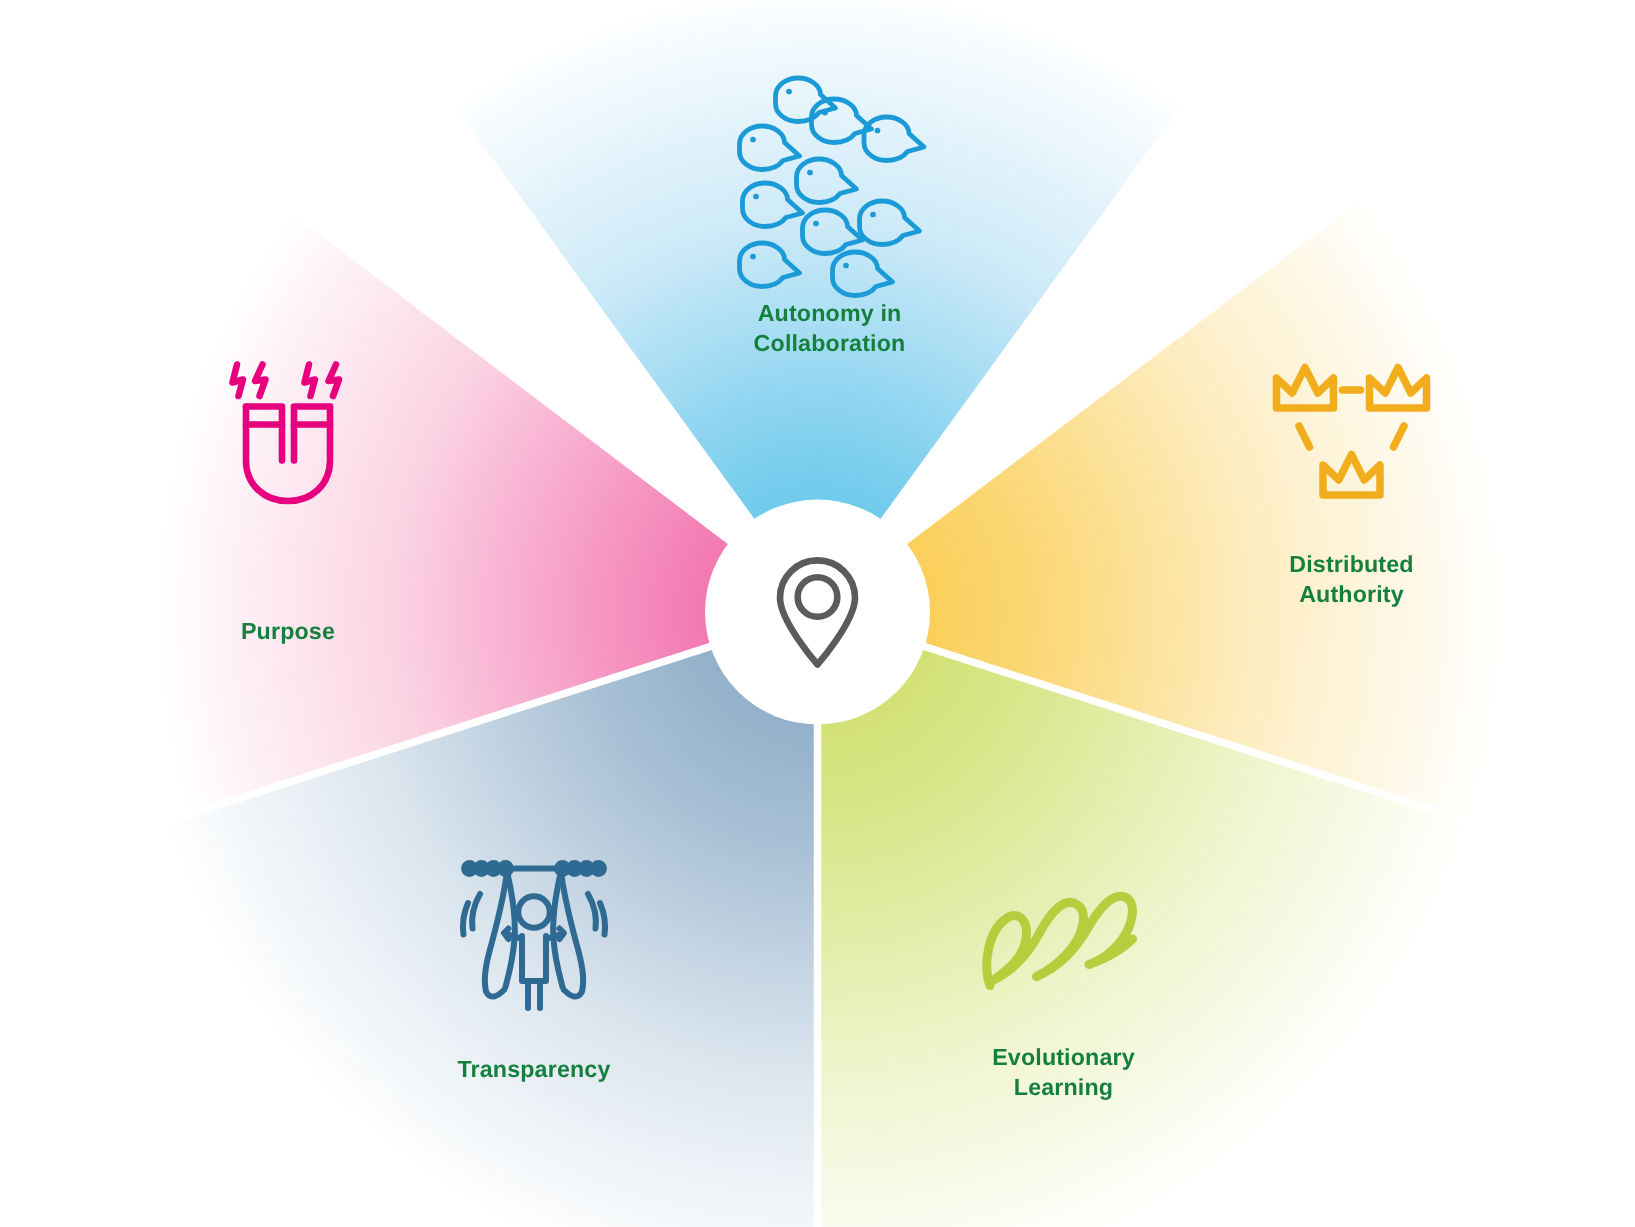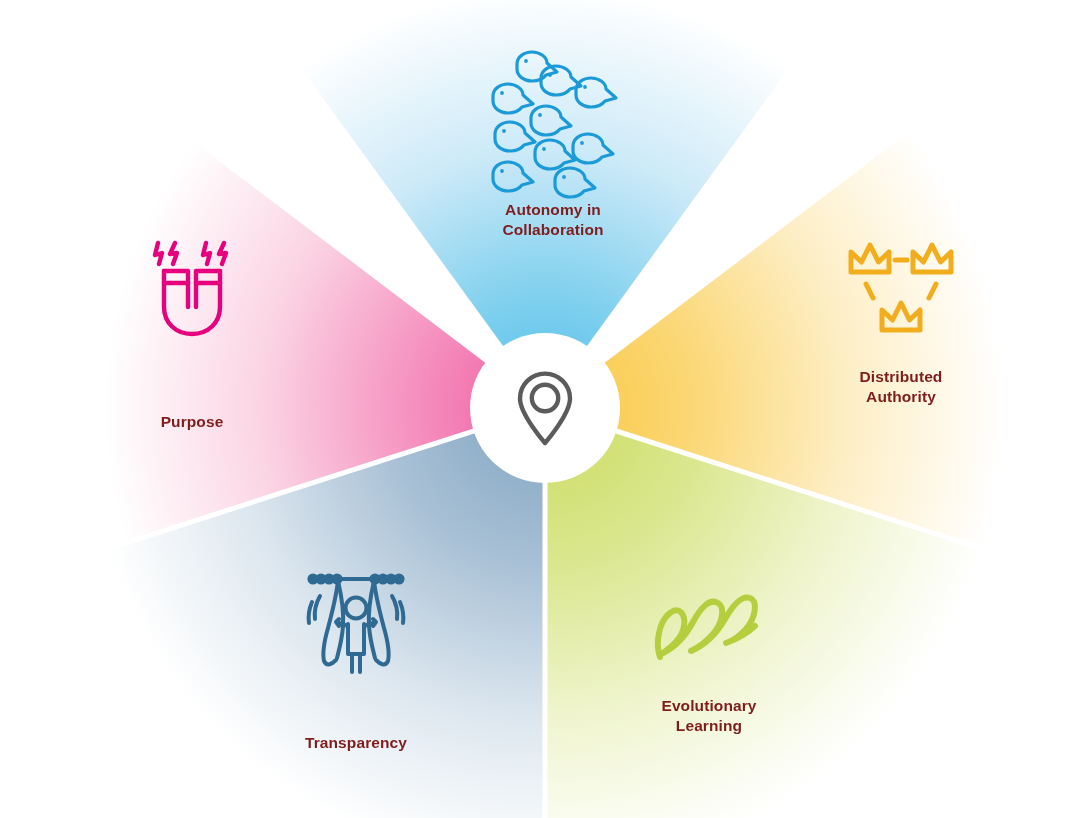--- a/index.html
+++ b/index.html
@@ -12,21 +12,21 @@
   #wheel-root{position:absolute;inset:0;width:1090px;height:818px;}
   svg.wheel-svg{position:absolute;left:0;top:0;width:1090px;height:818px;display:block;}
 
   .seg-label{
     position:absolute;
     text-align:center;
     font-weight:700;
     font-size:15.5px;
     line-height:1.28;
     letter-spacing:0.1px;
-    color:#7f1d1d;
+    color:#15803d;
     white-space:pre-line;
     transform:translate(-50%,0);
     font-stretch:condensed;
   }
   .icon-box{position:absolute;transform:translate(-50%,-50%);}
   .icon-box svg{display:block;overflow:visible;}
 </style>
 </head>
 <body>
 
@@ -224,21 +224,21 @@
         <path d="M66 58 L75 55"></path>
 
         <path d="M41 51 L38 54 L41 58"></path>
         <path d="M75 51 L78 54 L75 58"></path>
 
         <line x1="54" y1="86" x2="54" y2="104"></line>
         <line x1="62" y1="86" x2="62" y2="104"></line>
       </g>
     </svg>
   </div>
-  <div class="seg-label" style="left:356px;top:704px;width:230px;margin-top:29px;">Transparency</div>
+  <div class="seg-label" style="left:356px;top:704px;width:230px;">Transparency</div>
 
   <div class="icon-box" style="left:192px;top:290px;">
     <svg width="94" height="110" viewBox="0 0 94 110">
       <g fill="none" stroke="#e6007e" stroke-width="4.4" stroke-linecap="round" stroke-linejoin="round">
 
         <path d="M19 36 L19 72 C19 88 31 99 47 99 C63 99 75 88 75 72 L75 36"></path>
         <path d="M19 36 L43 36 L43 72"></path>
         <path d="M75 36 L51 36 L51 72"></path>
         <line x1="19" y1="48" x2="43" y2="48"></line>
         <line x1="51" y1="48" x2="75" y2="48"></line>

